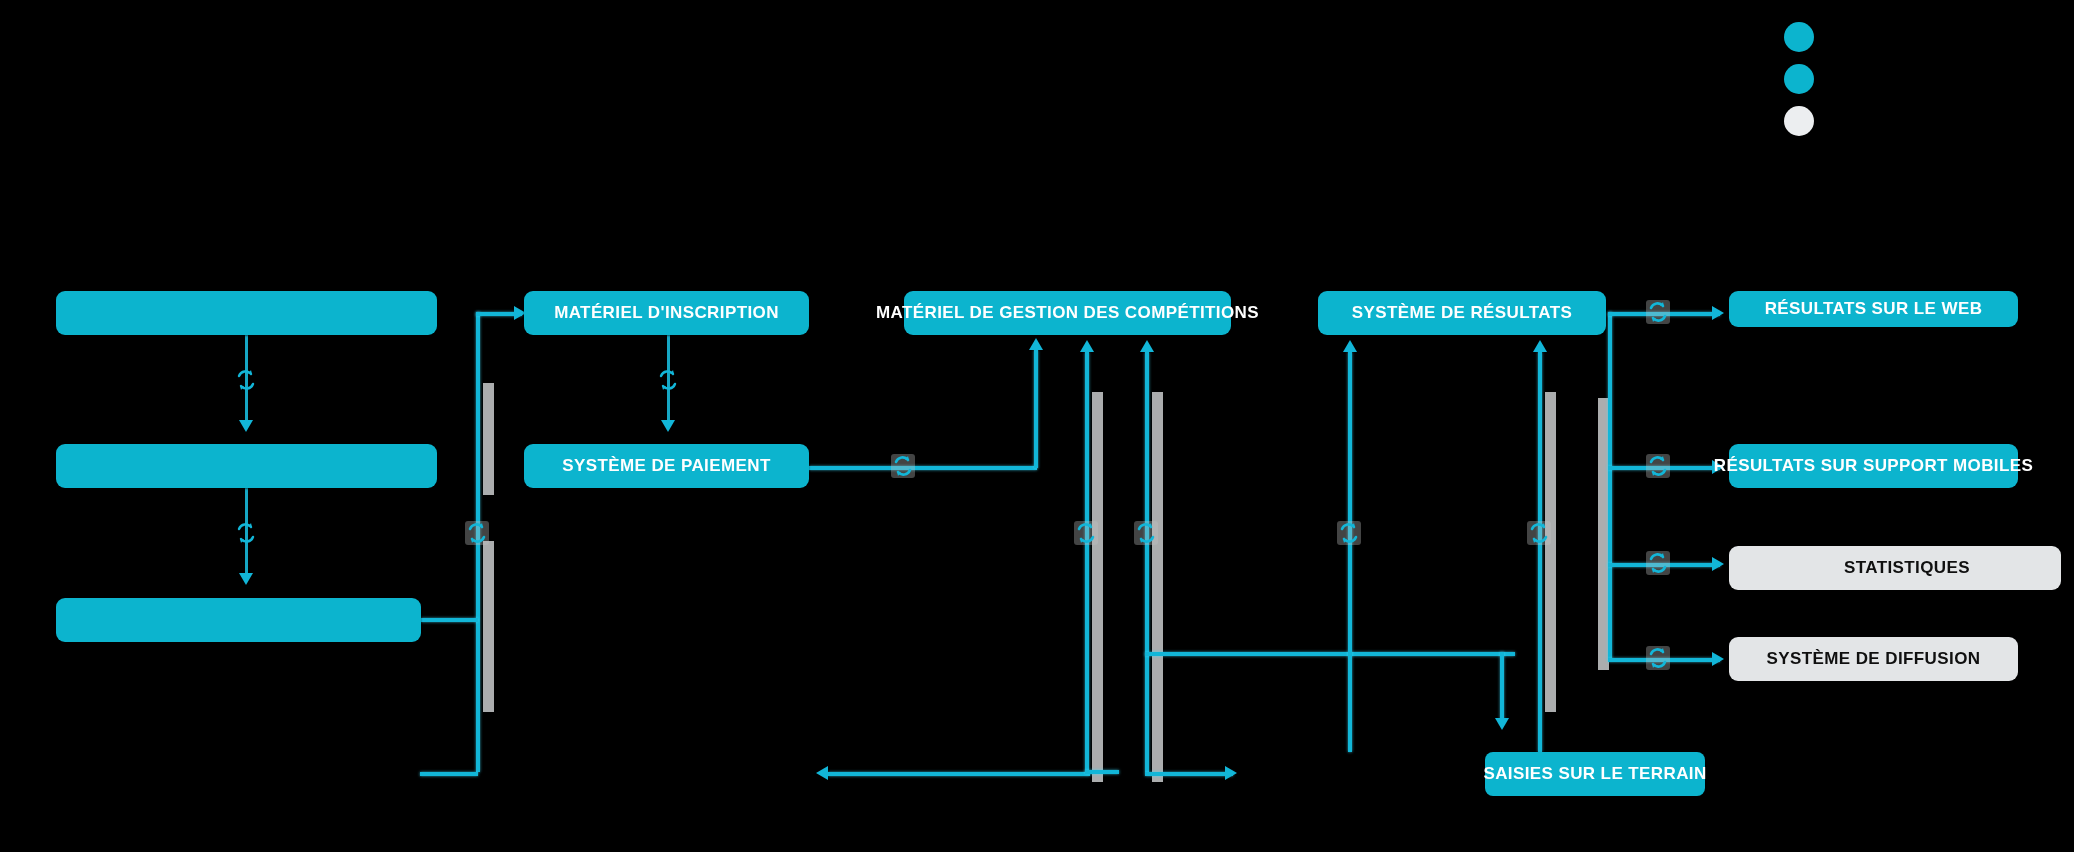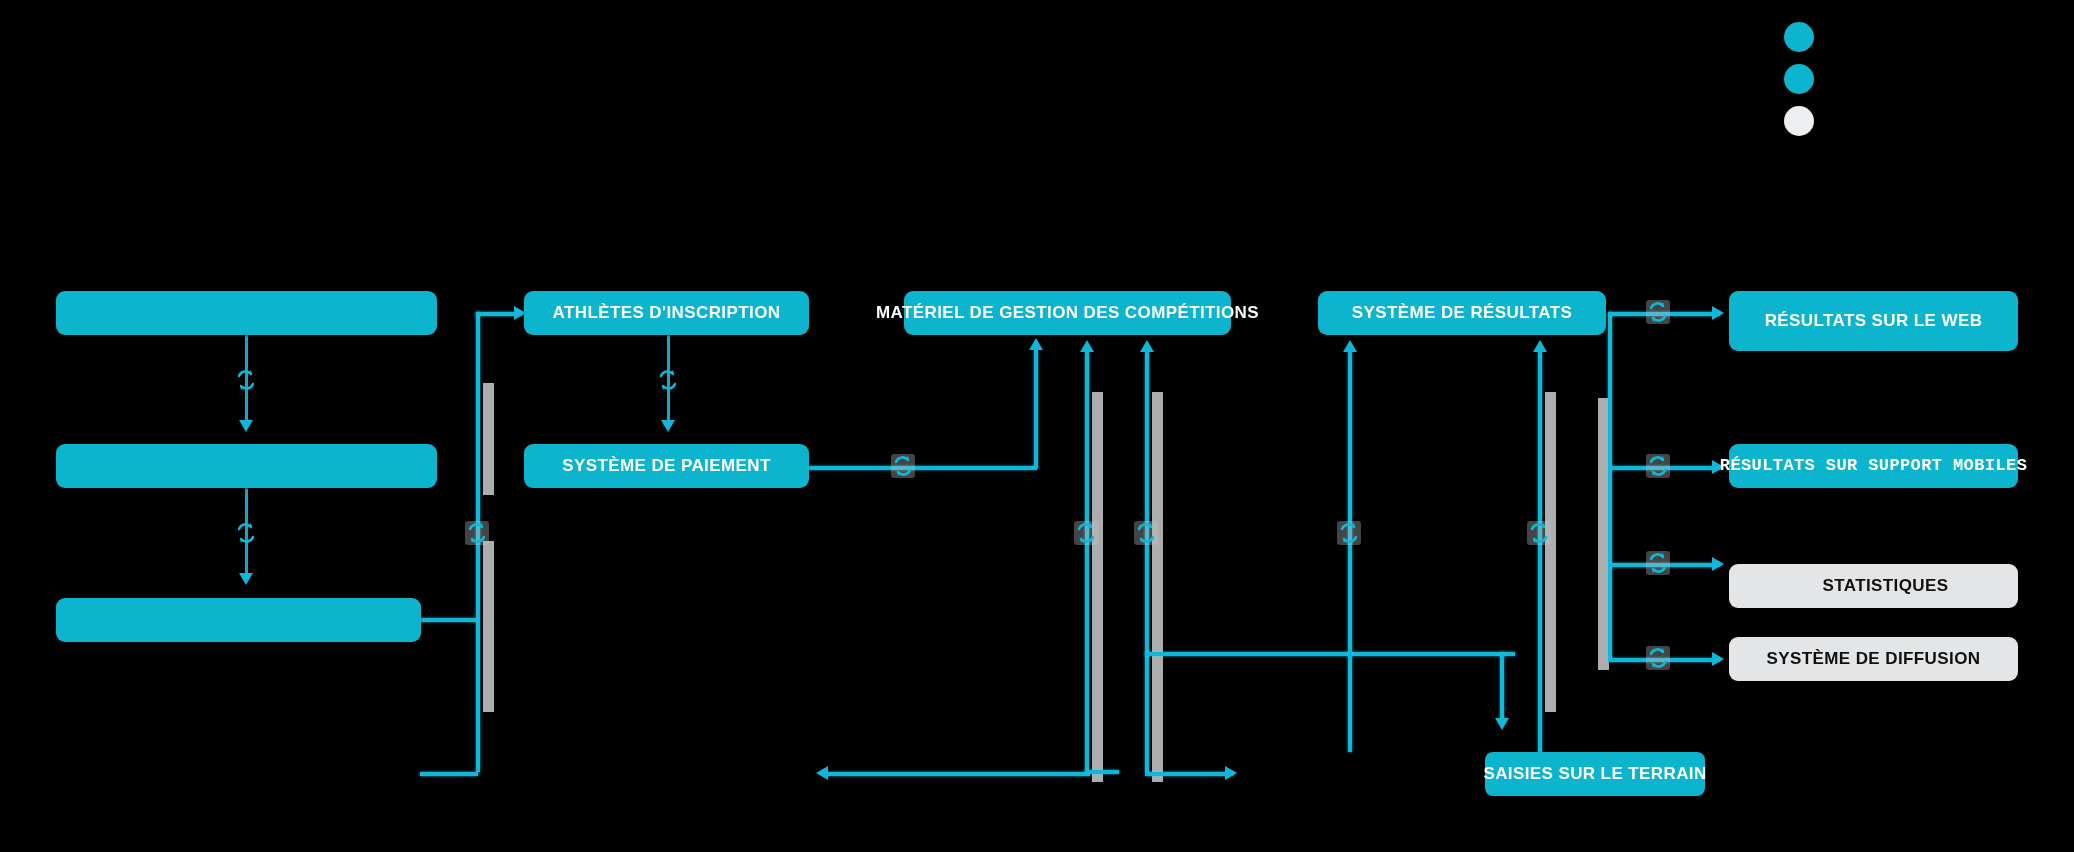--- a/index.html
+++ b/index.html
@@ -116,21 +116,21 @@
   <div class="sync" style="left:462px;top:518px;">
     <span class="halo"></span>
     <svg viewBox="0 0 30 30" aria-hidden="true">
       <path d="M8 11 a7 7 0 0 1 12 -2" fill="none" stroke="#12b6d8" stroke-width="2.6" stroke-linecap="round"></path>
       <path d="M22 19 a7 7 0 0 1 -12 2" fill="none" stroke="#12b6d8" stroke-width="2.6" stroke-linecap="round"></path>
       <path d="M20 5 l1 4 l-4 0 z" fill="#12b6d8"></path>
       <path d="M10 25 l-1 -4 l4 0 z" fill="#12b6d8"></path>
     </svg>
   </div>
 
-  <div class="node cyan" style="left:524px;top:291px;width:285px;height:44px;">ATHLÈTES D'INSCRIPTION</div>
+  <div class="node cyan" style="left:524px;top:291px;width:285px;height:44px;">MATÉRIEL D'INSCRIPTION</div>
 
   <div class="ln v thin" style="left:667px;top:335px;height:90px;"></div>
   <div class="arrow down" style="left:661px;top:420px;"></div>
   <div class="sync" style="left:653px;top:365px;">
     <svg viewBox="0 0 30 30" aria-hidden="true">
       <path d="M8 11 a7 7 0 0 1 12 -2" fill="none" stroke="#12b6d8" stroke-width="2.4" stroke-linecap="round"></path>
       <path d="M22 19 a7 7 0 0 1 -12 2" fill="none" stroke="#12b6d8" stroke-width="2.4" stroke-linecap="round"></path>
       <path d="M20 5 l1 4 l-4 0 z" fill="#12b6d8"></path>
       <path d="M10 25 l-1 -4 l4 0 z" fill="#12b6d8"></path>
     </svg>
@@ -265,21 +265,21 @@
   <div class="sync" style="left:1643px;top:643px;">
     <span class="halo"></span>
     <svg viewBox="0 0 30 30" aria-hidden="true">
       <path d="M8 11 a7 7 0 0 1 12 -2" fill="none" stroke="#12b6d8" stroke-width="2.6" stroke-linecap="round"></path>
       <path d="M22 19 a7 7 0 0 1 -12 2" fill="none" stroke="#12b6d8" stroke-width="2.6" stroke-linecap="round"></path>
       <path d="M20 5 l1 4 l-4 0 z" fill="#12b6d8"></path>
       <path d="M10 25 l-1 -4 l4 0 z" fill="#12b6d8"></path>
     </svg>
   </div>
 
-  <div class="node cyan" style="left:1729px;top:291px;width:289px;height:60px;">RÉSULTATS SUR LE WEB</div>
-
-  <div class="node cyan" style="left:1729px;top:444px;width:289px;height:44px;font-family:Liberation Mono, monospace;">RÉSULTATS SUR SUPPORT MOBILES</div>
-
-  <div class="node grey" style="left:1729px;top:564px;width:289px;height:44px;padding-left:24px;">STATISTIQUES</div>
+  <div class="node cyan" style="left:1729px;top:291px;width:289px;height:36px;">RÉSULTATS SUR LE WEB</div>
+
+  <div class="node cyan" style="left:1729px;top:444px;width:289px;height:44px;">RÉSULTATS SUR SUPPORT MOBILES</div>
+
+  <div class="node grey" style="left:1729px;top:546px;width:332px;height:44px;padding-left:24px;">STATISTIQUES</div>
 
   <div class="node grey" style="left:1729px;top:637px;width:289px;height:44px;">SYSTÈME DE DIFFUSION</div>
 
 </div>
 
 </body></html>

